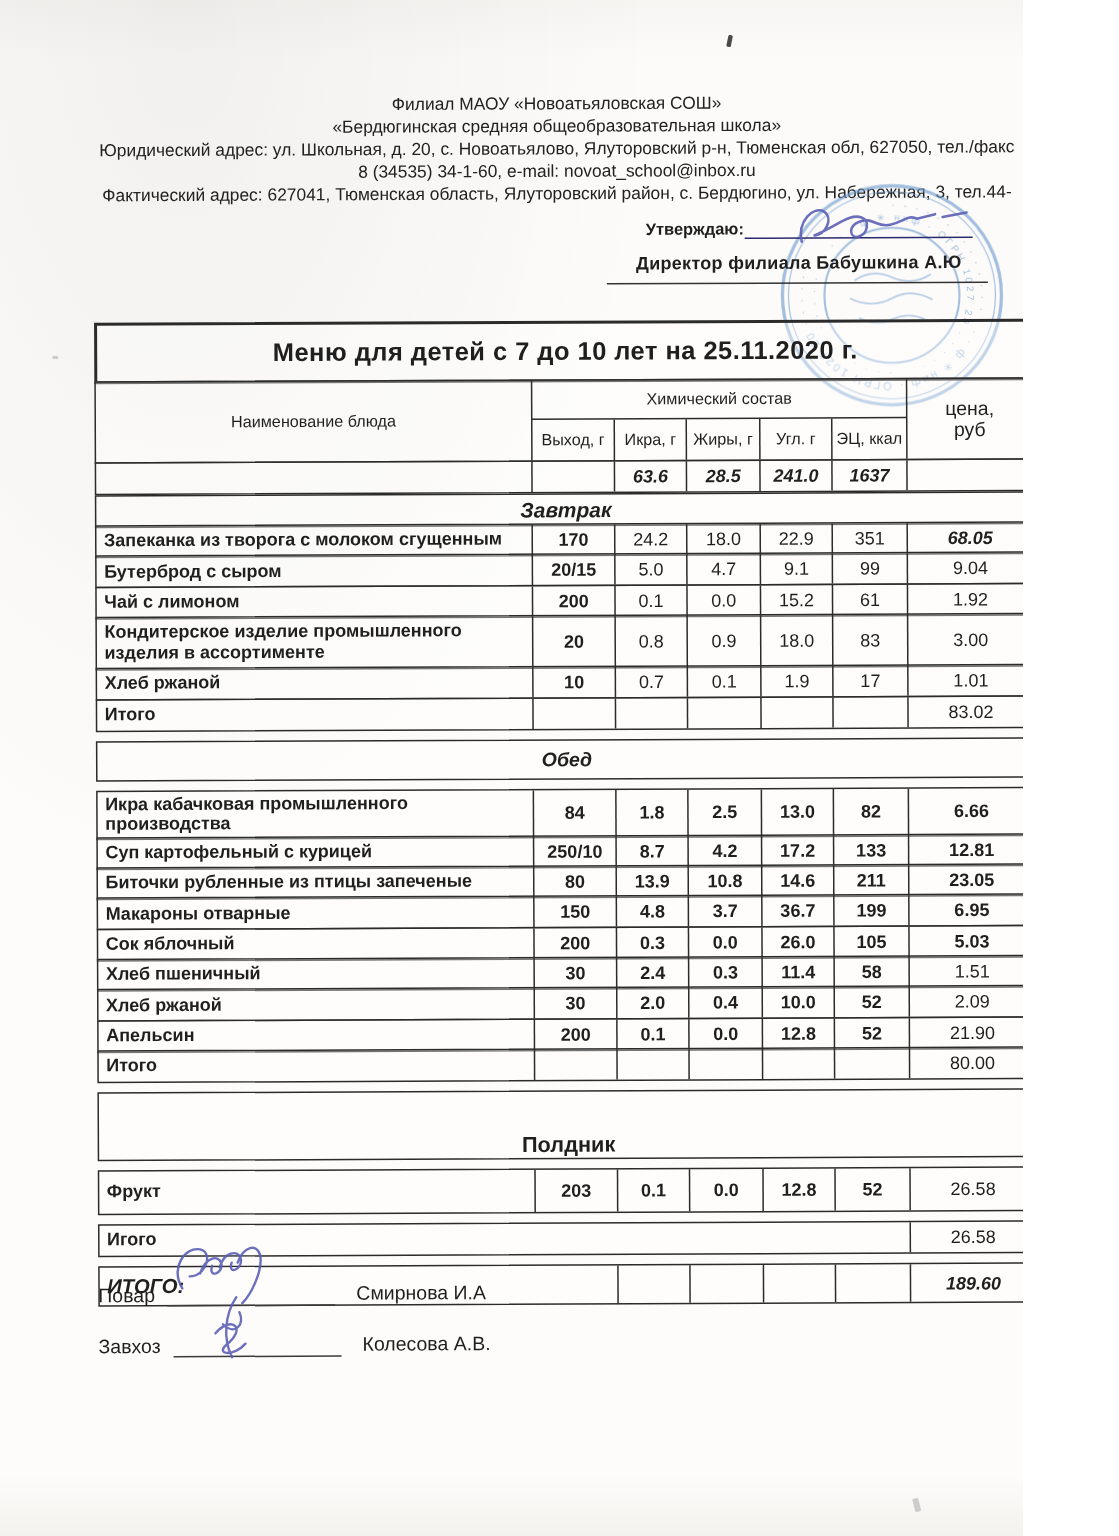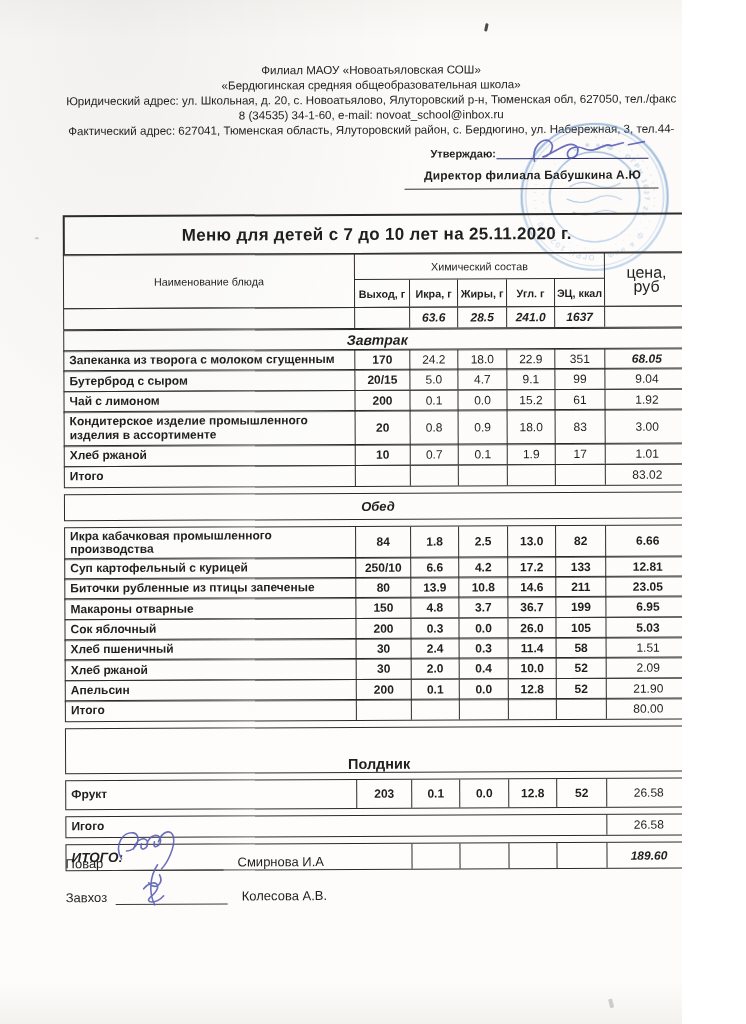--- a/index.html
+++ b/index.html
@@ -51,22 +51,22 @@
   .tall { min-height:36px; }
   .fruit { min-height:30px; }
 
   .title-row { display:block; text-align:center; border-width:2px; padding:9px 0 8px 0; }
   .title-row .t { font-size:17px; font-weight:700; letter-spacing:.3px; }
 
   .hdr { grid-template-rows:26px 27px; }
   .h { display:flex; align-items:center; justify-content:center; font-size:10.8px; text-align:center; }
   .h-name { grid-column:1; grid-row:1/3; }
   .h-chem { grid-column:2/7; grid-row:1; border-left:1.5px solid #2b2b2b; border-bottom:1.5px solid #2b2b2b; }
-  .h-price { grid-column:7; grid-row:1/3; border-left:1.5px solid #2b2b2b; white-space:pre-line; font-size:16px; line-height:14px; }
-  .h-sub { grid-row:2; border-left:1.5px solid #2b2b2b; font-weight:700; font-size:10.8px; }
+  .h-price { grid-column:7; grid-row:1/3; border-left:1.5px solid #2b2b2b; white-space:pre-line; font-size:13px; line-height:14px; }
+  .h-sub { grid-row:2; border-left:1.5px solid #2b2b2b; font-weight:400; font-size:10.8px; }
 
   .norms .c { font-weight:700; font-style:italic; }
 
   .sec-h { display:flex; align-items:center; justify-content:center; }
   .sec-label { font-weight:700; }
   .sec-0 .sec-label { font-style:italic; font-size:14px; }
   .sec-1 .sec-label { font-style:italic; font-size:13px; }
   .sec-1 { min-height:27px; }
   .sec-2 .sec-label { font-size:14.5px;margin-top:28px; }
   .total .c.name { font-weight:700; }
@@ -230,21 +230,21 @@
             <div class="c num out">84</div>
             <div class="c num b">1.8</div>
             <div class="c num b">2.5</div>
             <div class="c num b">13.0</div>
             <div class="c num b">82</div>
             <div class="c num price b">6.66</div>
           </div>
           <div class="trow">
             <div class="c name">Суп картофельный с курицей</div>
             <div class="c num out">250/10</div>
-            <div class="c num b">6.6</div>
+            <div class="c num b">8.7</div>
             <div class="c num b">4.2</div>
             <div class="c num b">17.2</div>
             <div class="c num b">133</div>
             <div class="c num price b">12.81</div>
           </div>
           <div class="trow">
             <div class="c name">Биточки рубленные из птицы запеченые</div>
             <div class="c num out">80</div>
             <div class="c num b">13.9</div>
             <div class="c num b">10.8</div>

